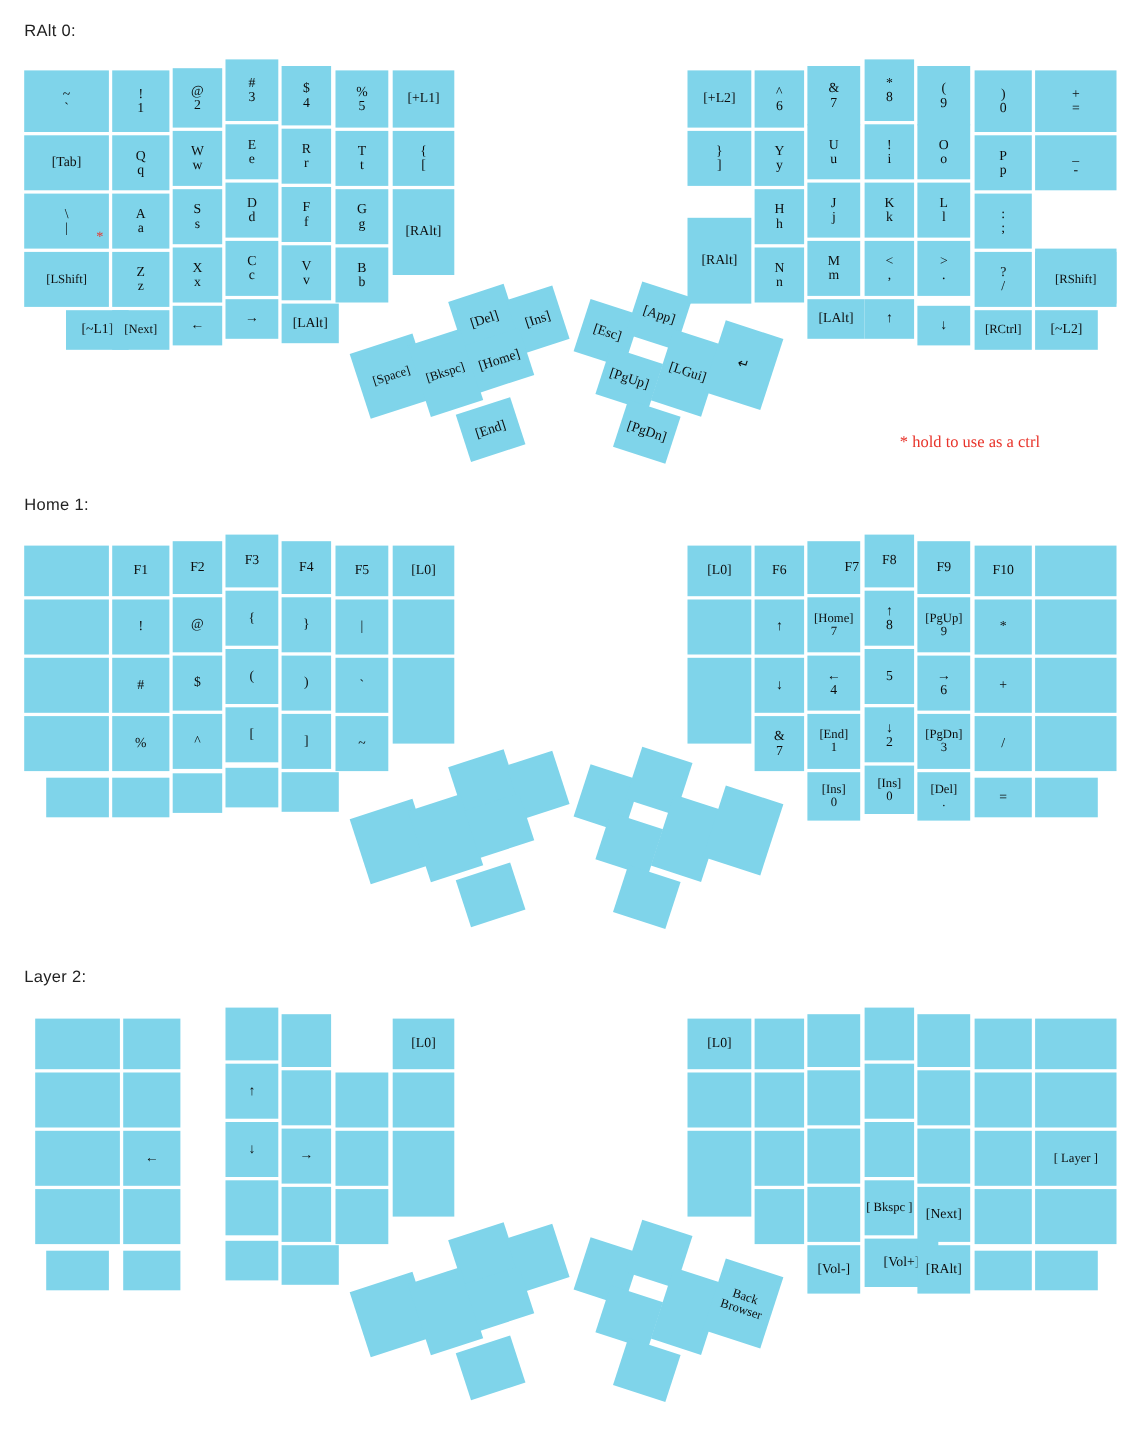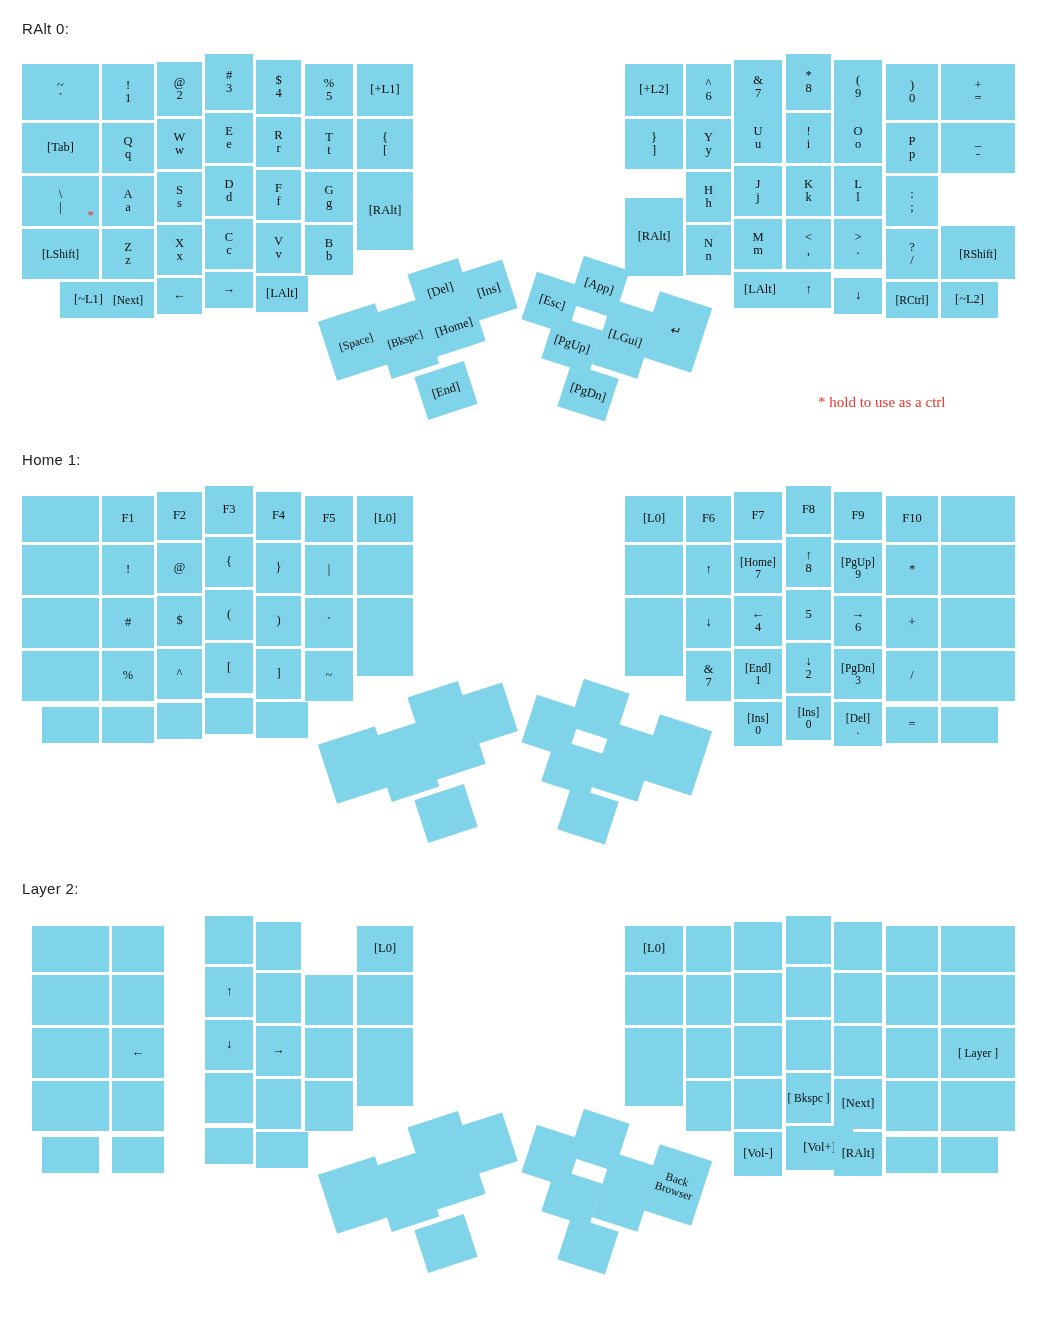--- a/index.html
+++ b/index.html
@@ -432,21 +432,21 @@
   </div>
 <div class="key" style="left: 563px; top: 793px; width: 50px; height: 45px; transform: rotate(18deg);">
     <span class="lines"></span>
   </div>
 <div class="key" style="left: 625px; top: 496px; width: 58px; height: 46px;">
     <span class="lines">[L0]</span>
   </div>
 <div class="key" style="left: 686px; top: 496px; width: 45px; height: 46px;">
     <span class="lines">F6</span>
   </div>
-<div class="key" style="left: 734px; top: 492px; width: 48px; height: 48px;">
+<div class="key" style="left: 734px; top: 492px; width: 48px; height: 48px; text-align: right;">
     <span class="lines">F7</span>
   </div>
 <div class="key" style="left: 786px; top: 486px; width: 45px; height: 48px;">
     <span class="lines">F8</span>
   </div>
 <div class="key" style="left: 834px; top: 492px; width: 48px; height: 48px;">
     <span class="lines">F9</span>
   </div>
 <div class="key" style="left: 886px; top: 496px; width: 52px; height: 46px;">
     <span class="lines">F10</span>

